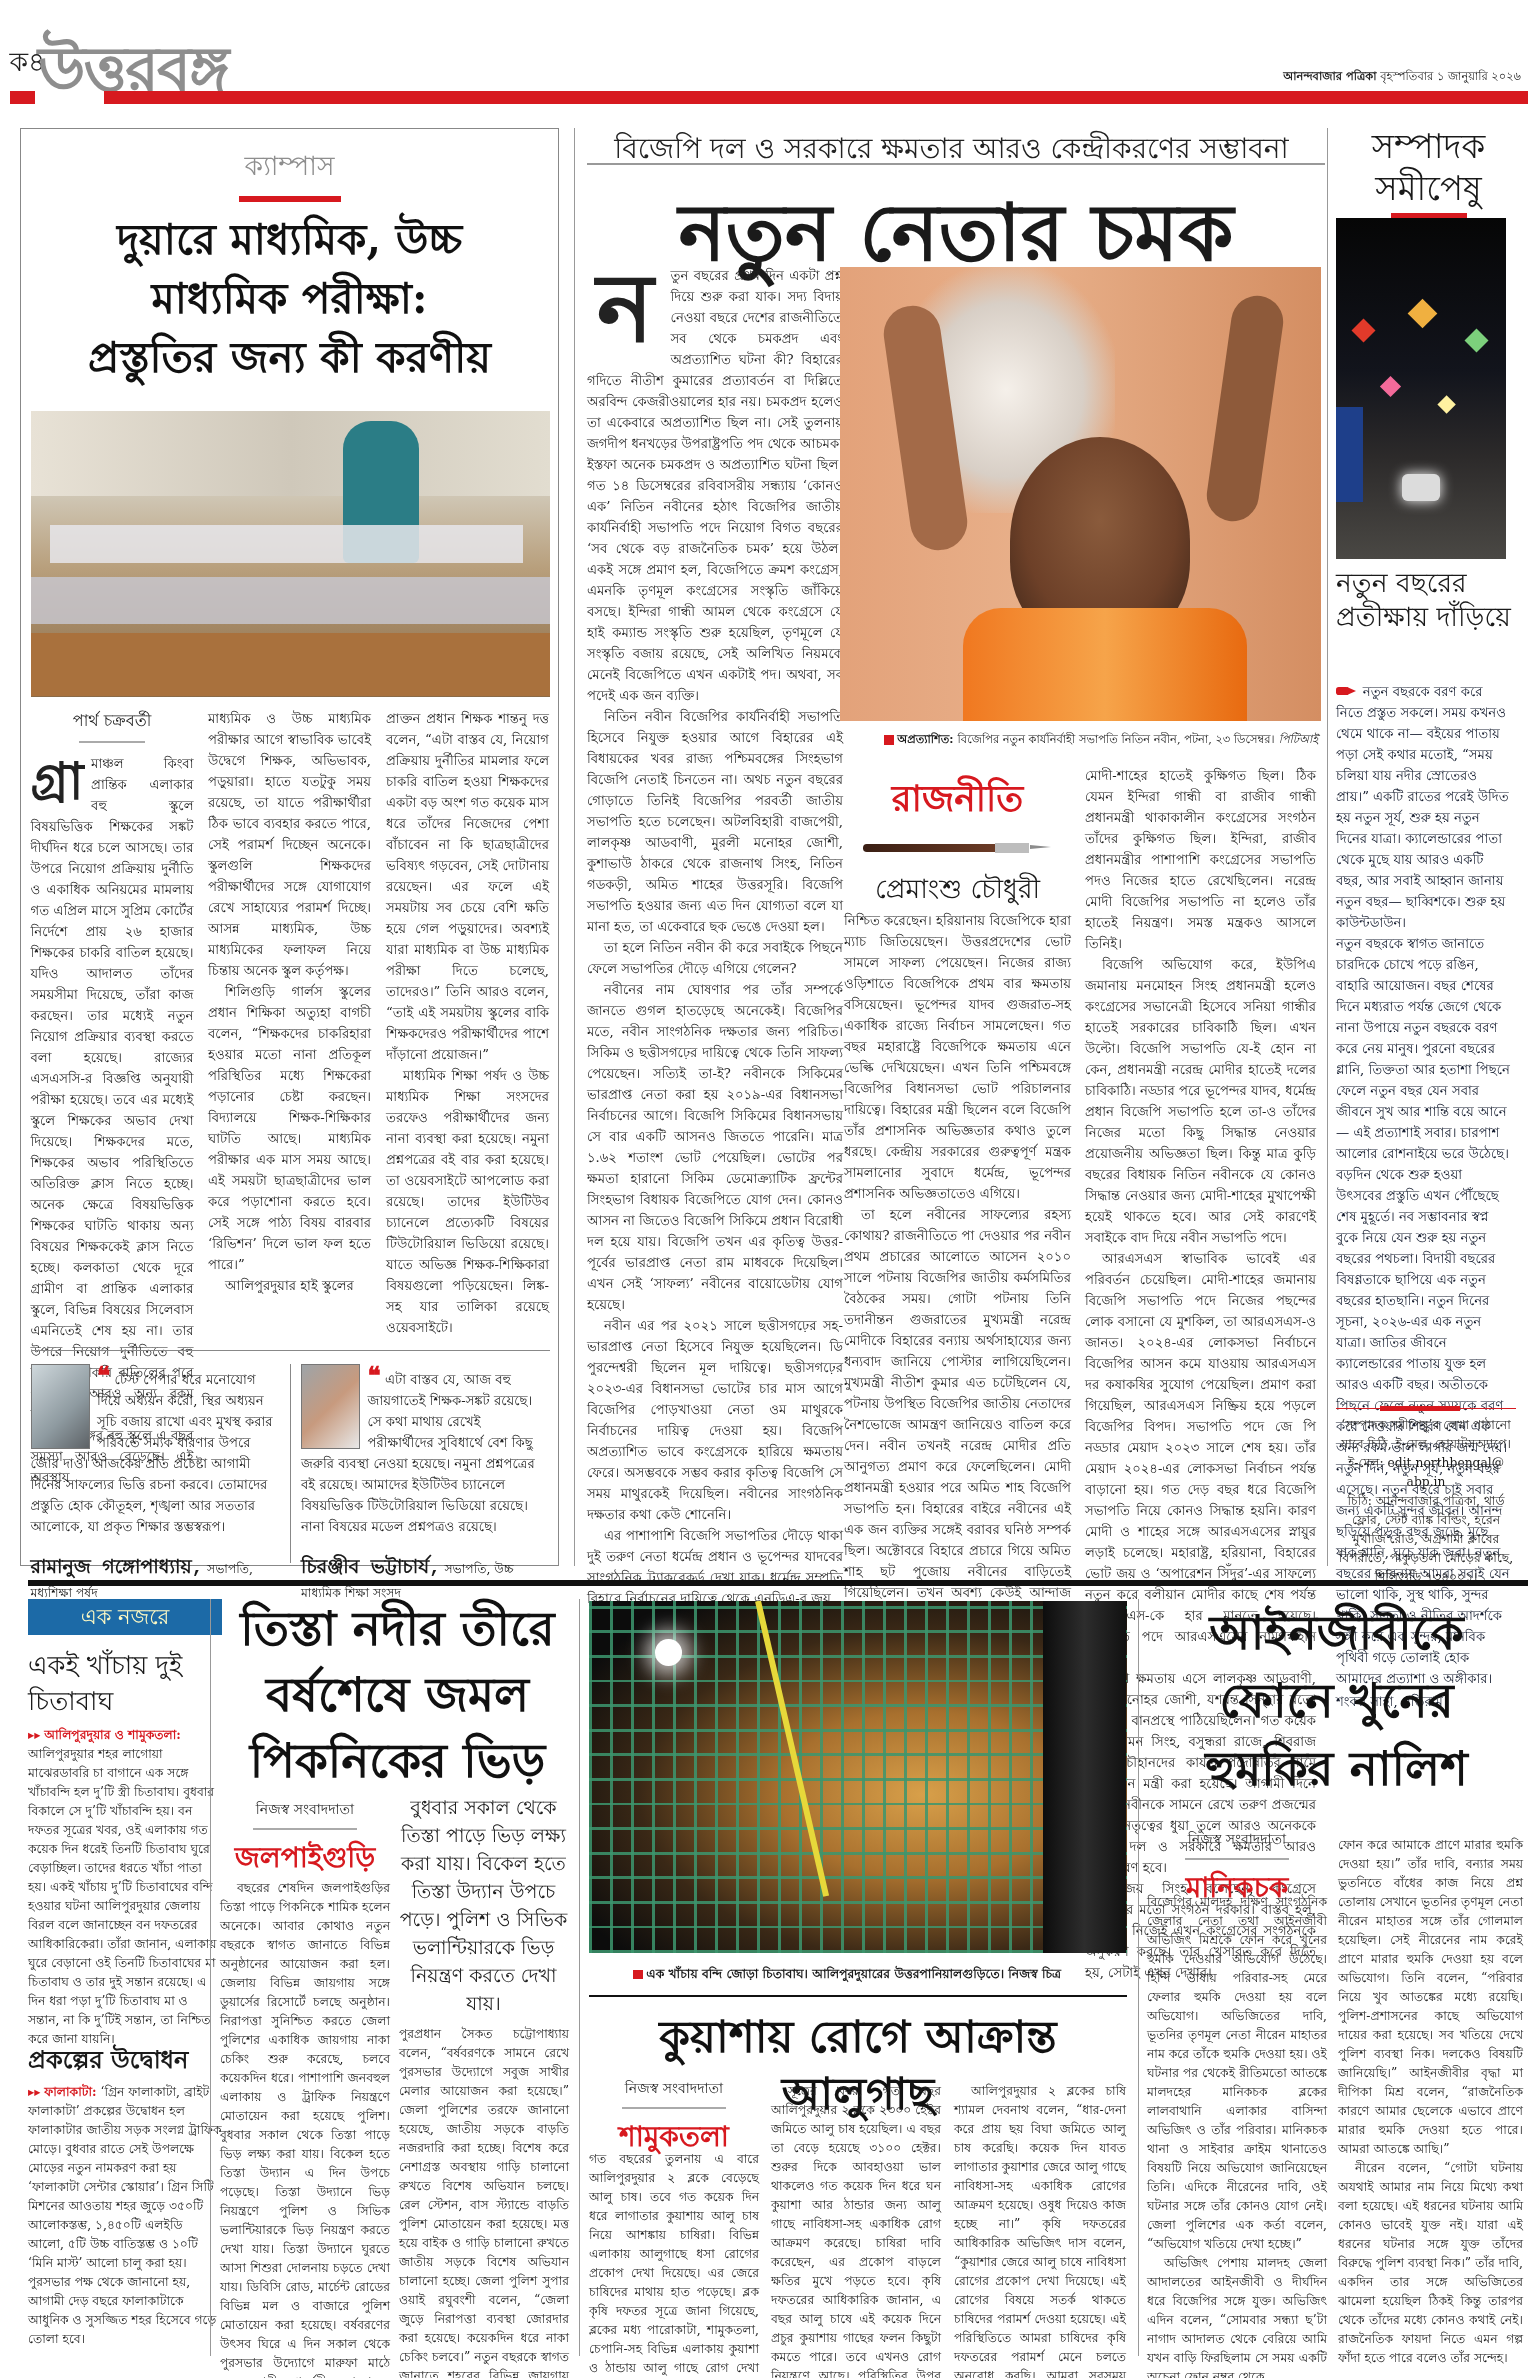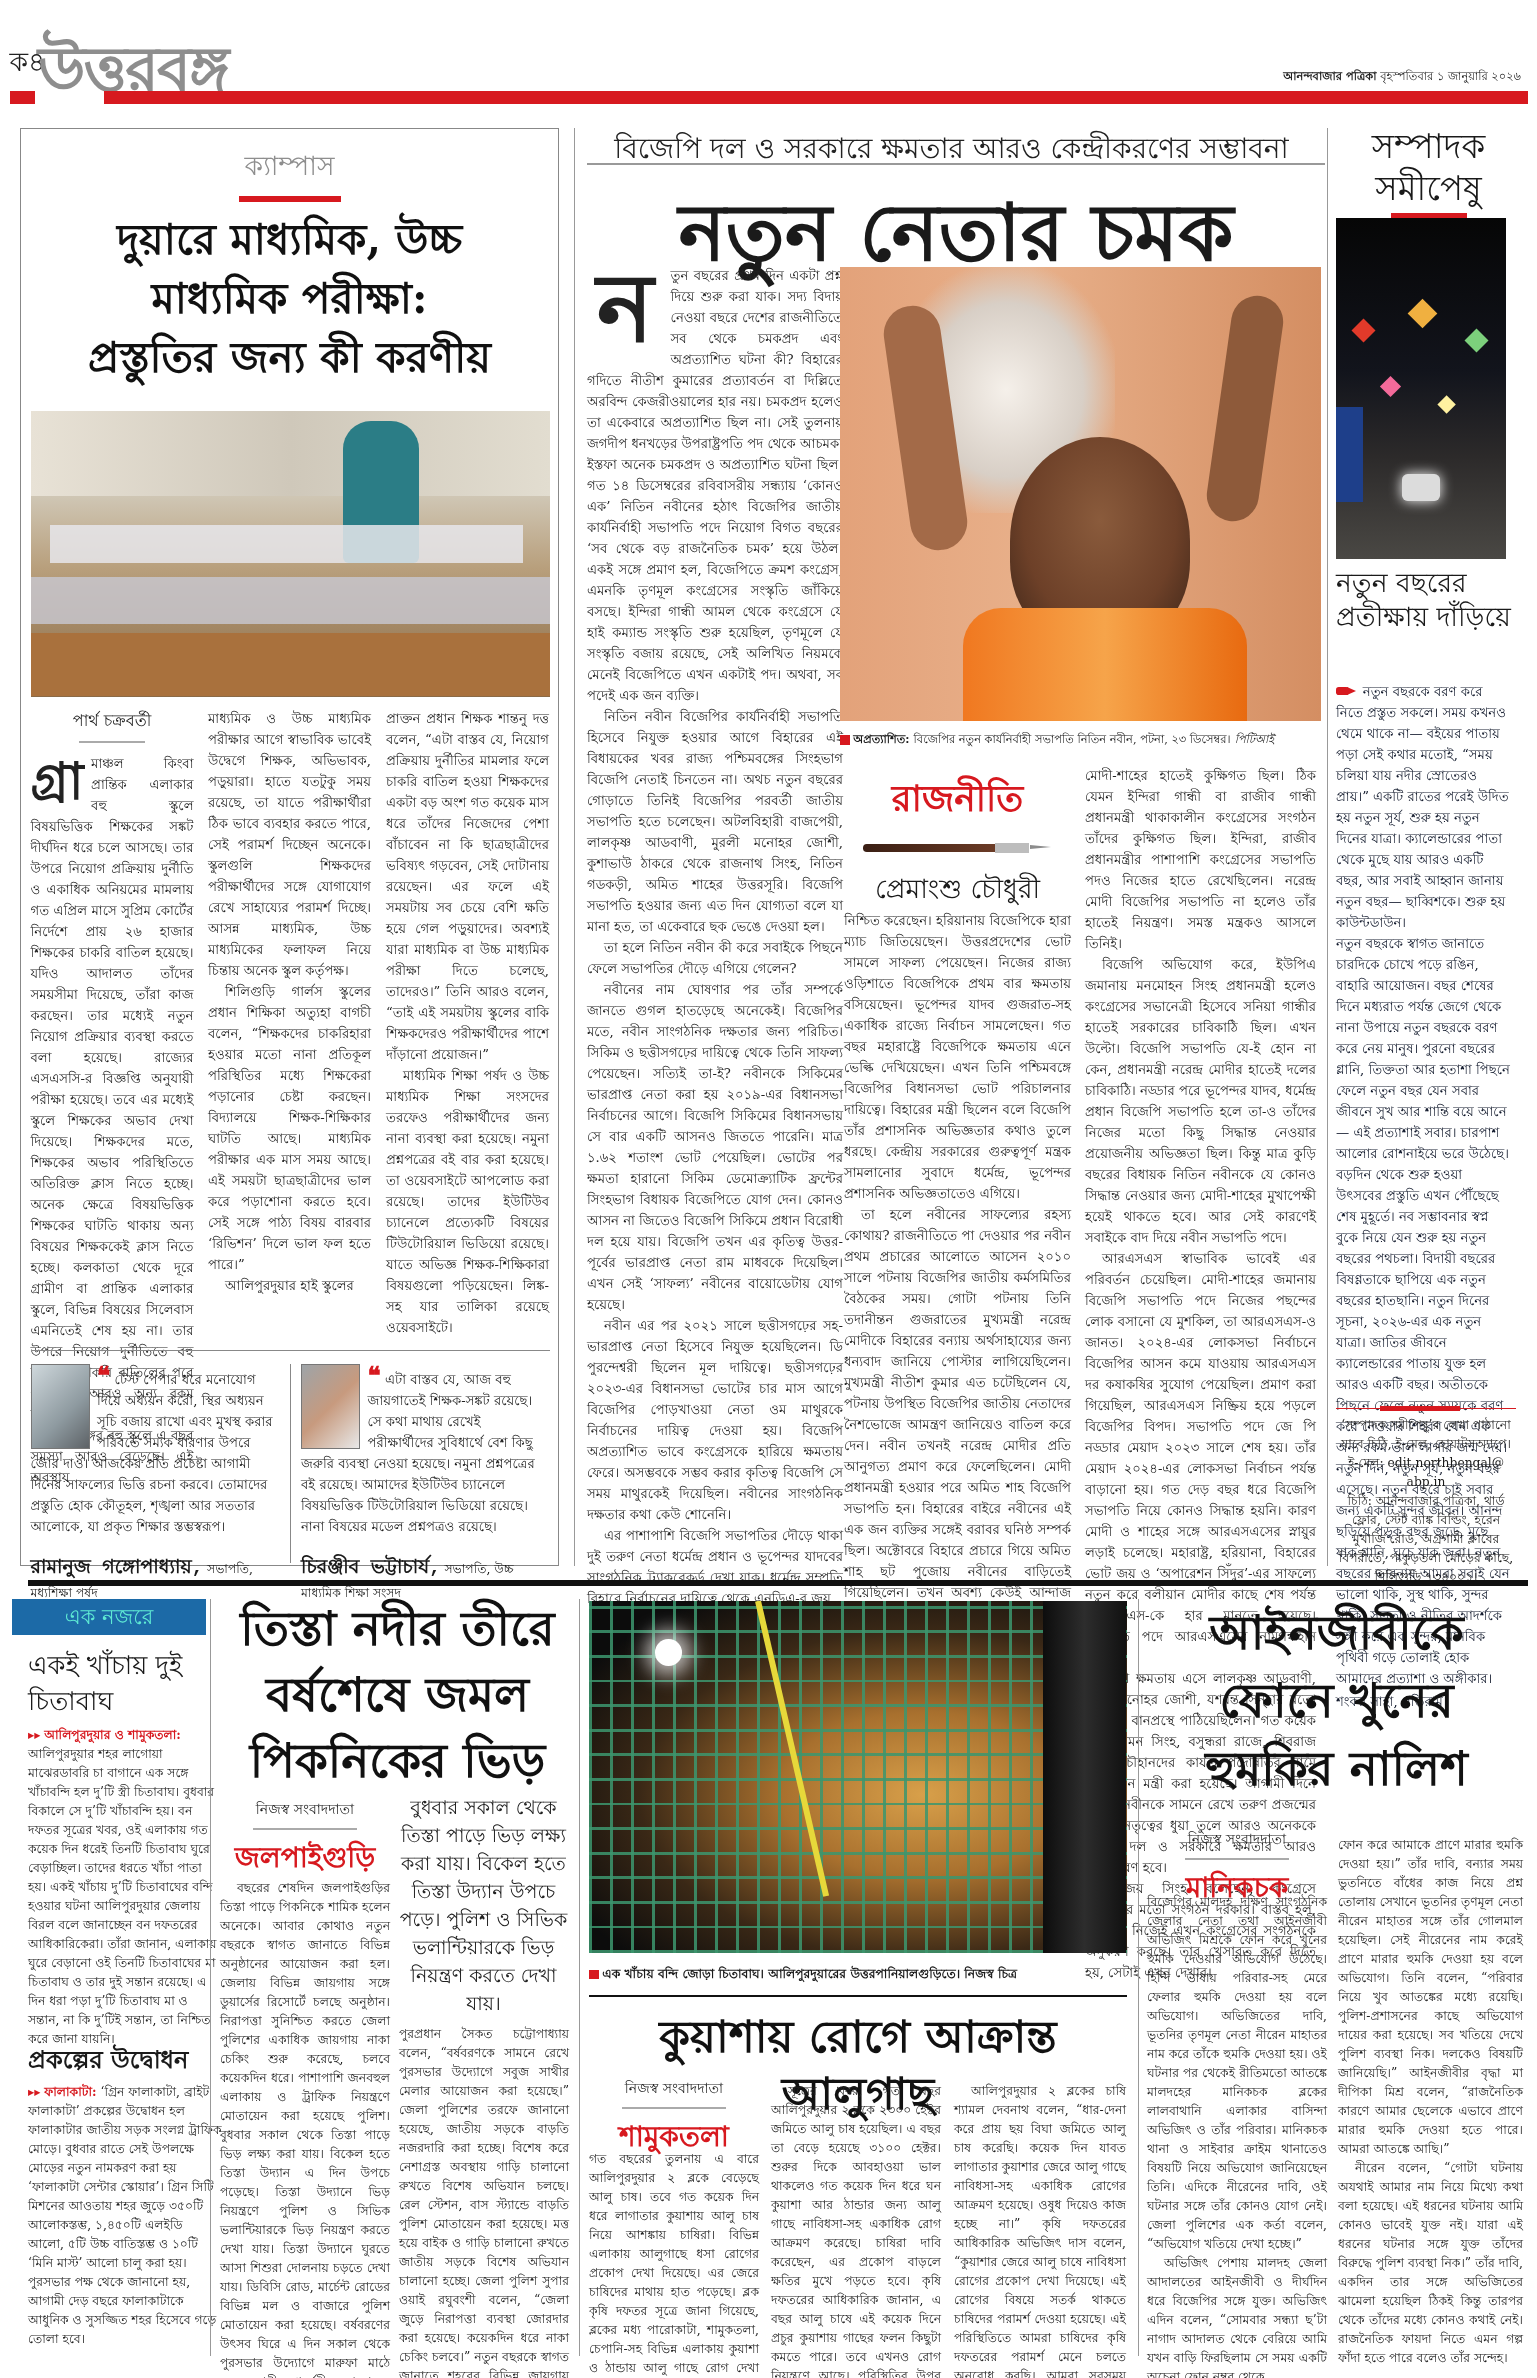--- a/index.html
+++ b/index.html
@@ -40,28 +40,28 @@
 
   .dropcap { float: left; font-size: 95px; font-weight: bold; line-height: 85px; margin: 0 7.6px 0 0; width: 76px; text-align: center; }
 
   
   #ed-title { left: 1334px; top: 125px; width: 189px; text-align: center; font-size: 34px; line-height: 42px; }
   #ed-underline { left: 1391px; top: 213px; width: 76px; height: 5.7px; background: #d7191f; }
   .right-col-text { font-size: 13.2px; line-height: 21px; color: #0f172a; }
 
   
   #bottom-rule { left: 28px; top: 1580px; width: 1500px; height: 5.7px; background: #111; }
-  #glance-head { left: 12px; top: 1599px; width: 194px; height: 36px; background: #1c6aa7; color: #5eead4; text-align: center; font-size: 21px; line-height: 36px; }
+  #glance-head { left: 28px; top: 1599px; width: 194px; height: 36px; background: #1c6aa7; color: #fef9c3; text-align: center; font-size: 21px; line-height: 36px; }
   .red-loc { color: #d7191f; font-weight: bold; }
   .glance-text { font-size: 12.3px; line-height: 19px; color: #222; }
 
   .dateline-box { text-align: center; }
   .dateline-box .by { font-size: 14px; }
   .dateline-box .loc { font-size: 28px; color: #d7191f; font-weight: bold; }
-  .caption { font-size: 12.3px; font-weight: bold; }
+  .caption { font-size: 12.3px; font-weight: bold; margin-left: 44px; }
   .caption .sq { display: inline-block; width: 9.5px; height: 9.5px; background: #d7191f; margin-right: 3.8px; vertical-align: middle; }
 
   .pullquote { font-size: 23px; line-height: 34px; text-align: center; color: #222; }
 </style>
 </head>
 <body>
 
 <div id="masthead" class="abs">
   <div id="page-no" class="abs">ক৪</div>
   <div id="section-title" class="abs" style="left:38px;">উত্তরবঙ্গ</div>

